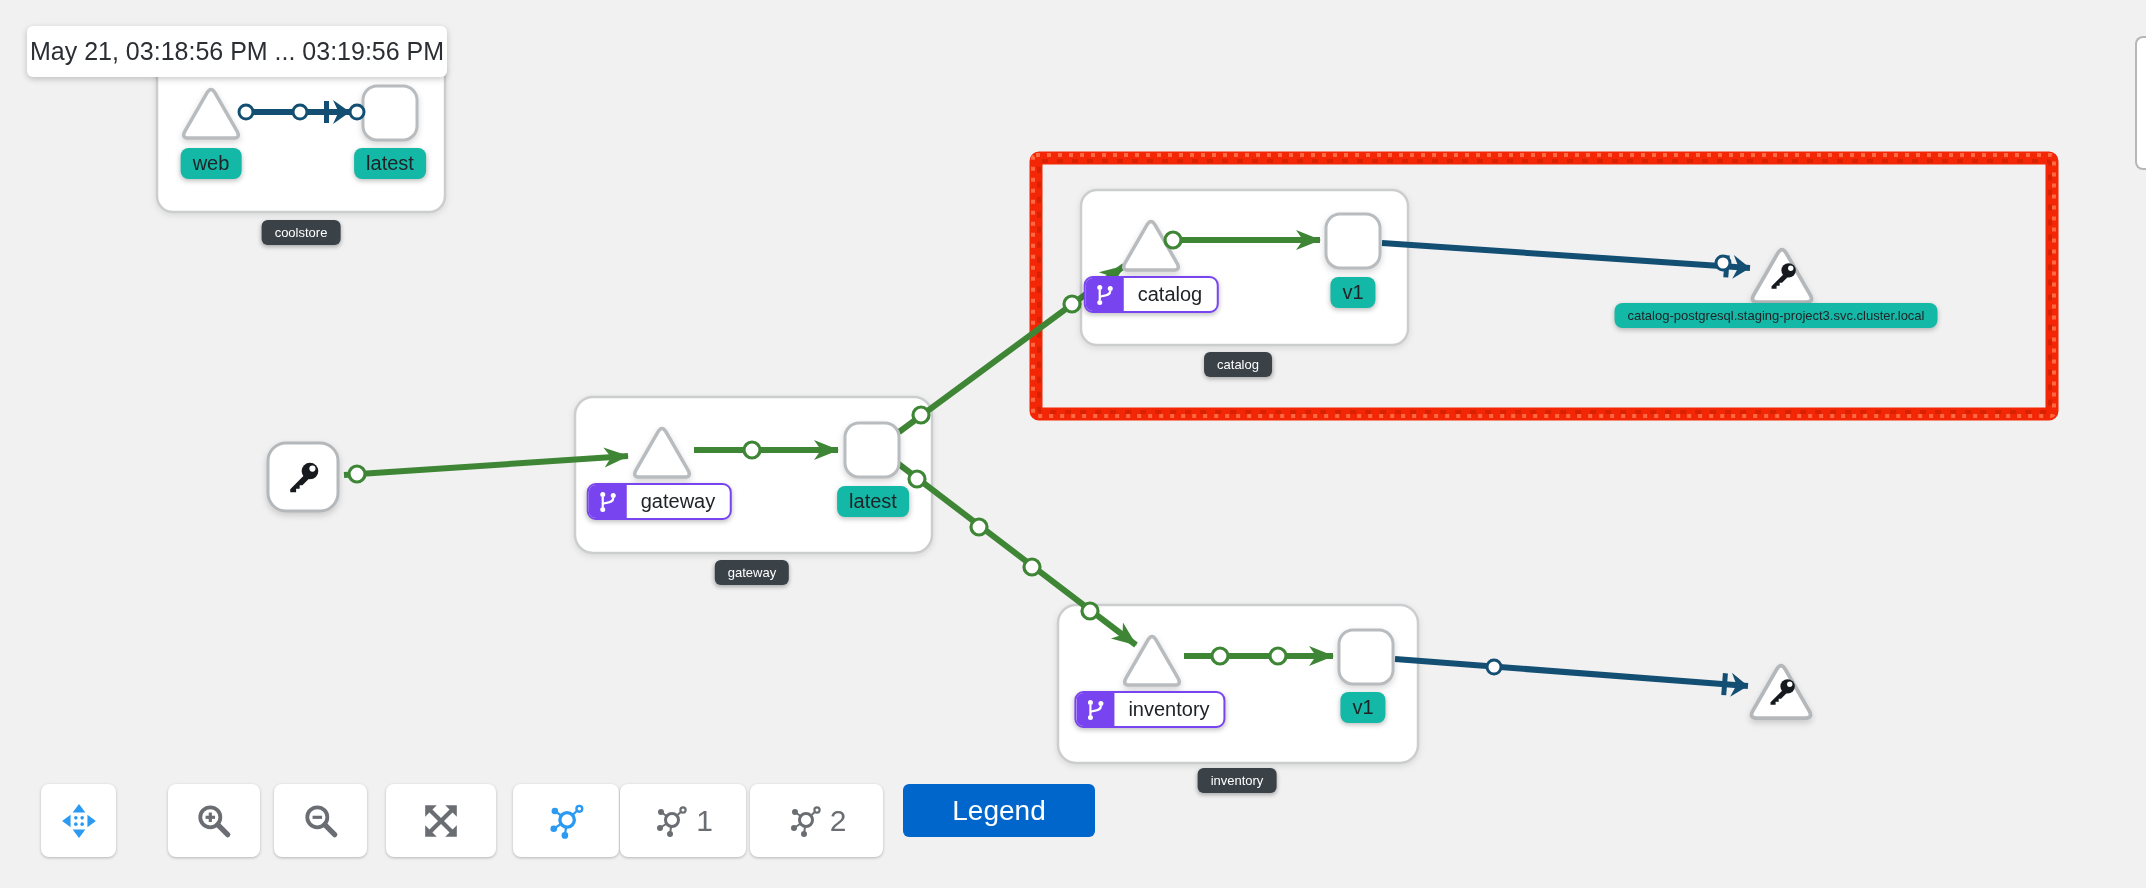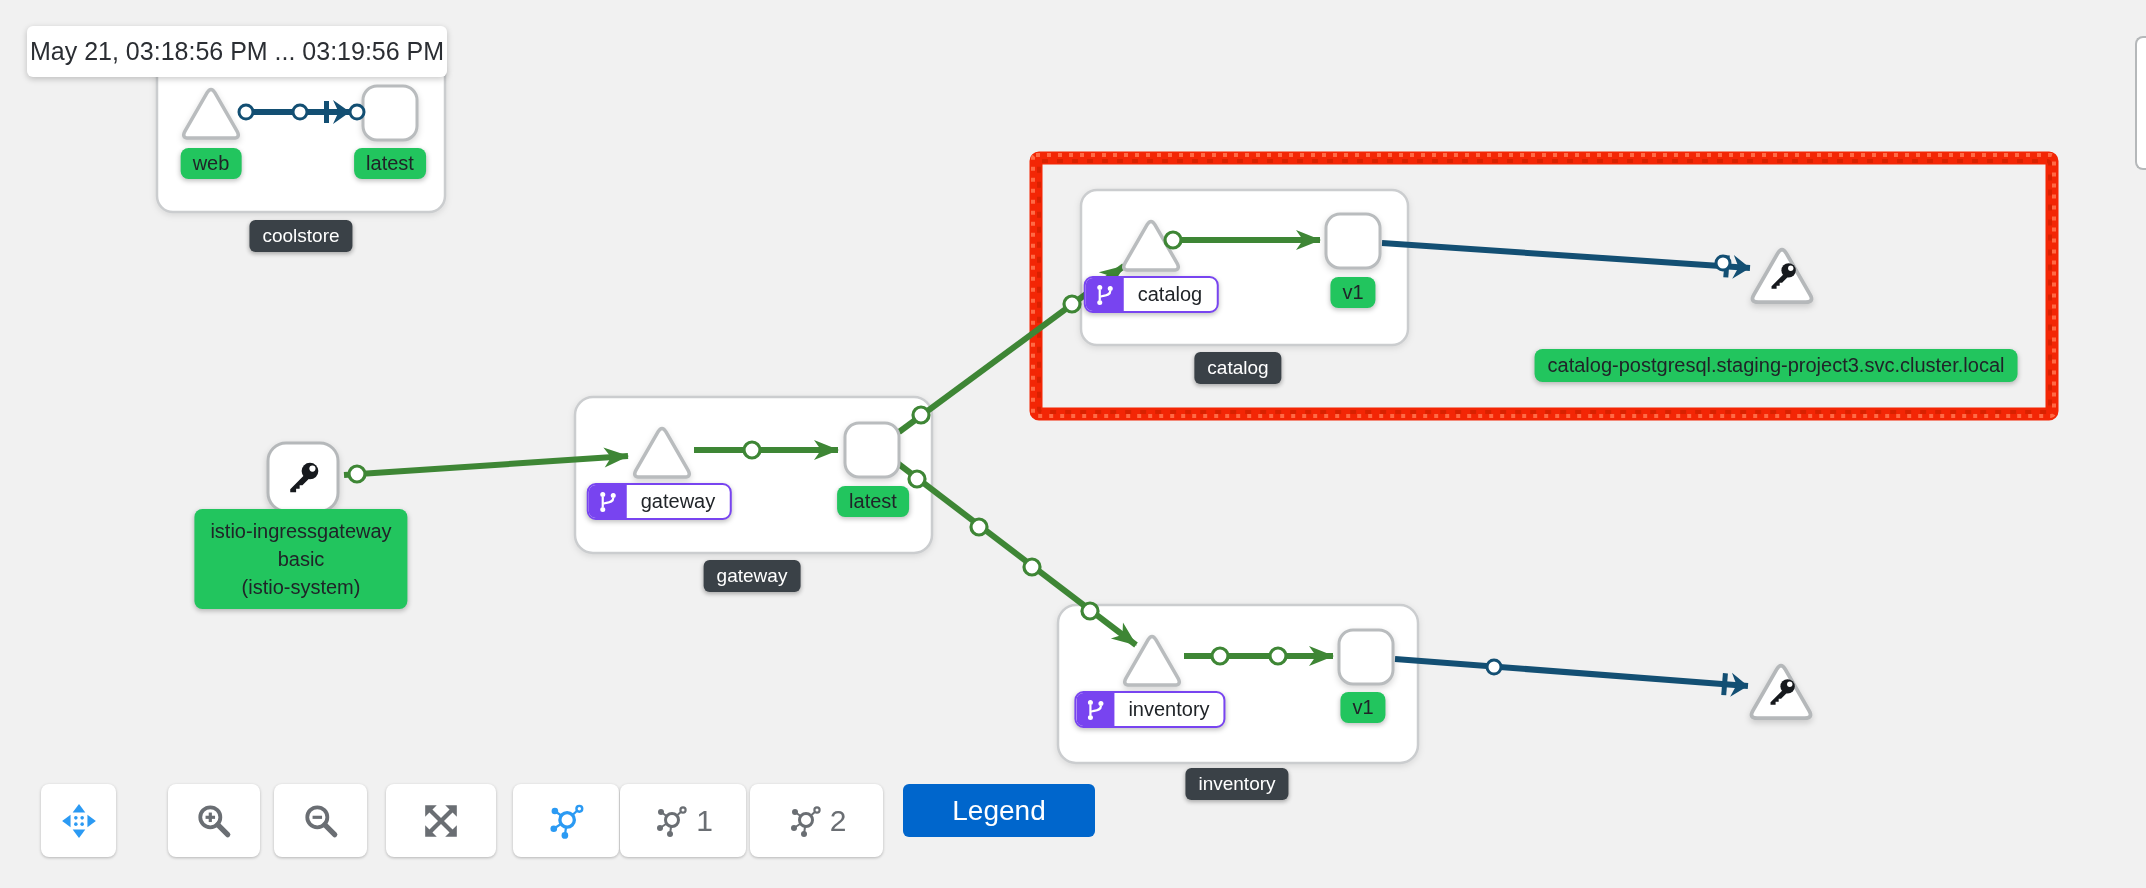--- a/index.html
+++ b/index.html
@@ -1,24 +1,24 @@
 <!DOCTYPE html>
 <html><head>
 <meta charset="utf-8">
 <style>
   html,body{margin:0;padding:0;}
   body{font-family:"Liberation Sans",sans-serif;background:#e9e9e9;}
   .canvas{position:relative;width:2146px;height:888px;background:#f1f1f1;overflow:hidden;}
   .graph-svg{position:absolute;left:0;top:0;}
 
   
-  .lbl{position:absolute;background:#22c55e;border-radius:8px;box-shadow:0 2px 5px rgba(0,0,0,.25);
+  .lbl{position:absolute;background:#14b8a6;border-radius:8px;box-shadow:0 2px 5px rgba(0,0,0,.25);
        color:#202428;font-size:20px;padding:4px 12px;white-space:nowrap;transform:translateX(-50%);}
-  .dns{font-size:20px;padding:5px 13px;margin-top:46px;}
-  .badge{position:absolute;background:#3a4147;color:#fff;border-radius:6px;font-size:19px;
+  .dns{font-size:13px;padding:5px 13px;}
+  .badge{position:absolute;background:#3a4147;color:#fff;border-radius:6px;font-size:13px;
          padding:5px 13px;transform:translateX(-50%);white-space:nowrap;box-shadow:0 2px 4px rgba(0,0,0,.3);}
   .vslbl{position:absolute;display:flex;align-items:stretch;border:2px solid #7844f0;border-radius:9px;
          background:#fff;box-shadow:0 2px 5px rgba(0,0,0,.25);transform:translateX(-50%);overflow:hidden;}
   .vslbl .vsicon{background:#7844f0;width:38px;display:flex;align-items:center;justify-content:center;}
   .vslbl .vstext{padding:5px 14px;font-size:20px;color:#202428;display:flex;align-items:center;}
   .multiline{text-align:center;line-height:28px;padding:8px 16px;}
 
   .timebox{position:absolute;left:27px;top:26px;background:#fff;border-radius:6px;
            box-shadow:0 2px 6px rgba(0,0,0,.22);font-size:25px;color:#2b2e33;
            padding:11px 3px;white-space:nowrap;z-index:5;}
@@ -132,25 +132,20 @@
   </svg>
 
   <div class="timebox">May 21, 03:18:56 PM ... 03:19:56 PM</div>
 
   <div class="lbl" style="left:211px;top:148px;">web</div>
   <div class="lbl" style="left:390px;top:148px;">latest</div>
   <div class="lbl" style="left:873px;top:486px;">latest</div>
   <div class="lbl" style="left:1353px;top:277px;">v1</div>
   <div class="lbl" style="left:1363px;top:692px;">v1</div>
 
-  <div class="lbl multiline" style="left:301px;top:509px;">
-    <div>istio-ingressgateway</div>
-    <div>basic</div>
-    <div>(istio-system)</div>
-  </div>
 
   <div class="vslbl" style="left:659px;top:483px;">
     <span class="vsicon">
       <svg width="24" height="24" viewBox="0 0 24 24">
           <g fill="#fff">
             <circle cx="7" cy="4.6" r="2.5"></circle>
             <circle cx="17.5" cy="5.6" r="2.5"></circle>
             <circle cx="7" cy="19.4" r="2.5"></circle>
           </g>
           <g stroke="#fff" stroke-width="2.2" fill="none">

